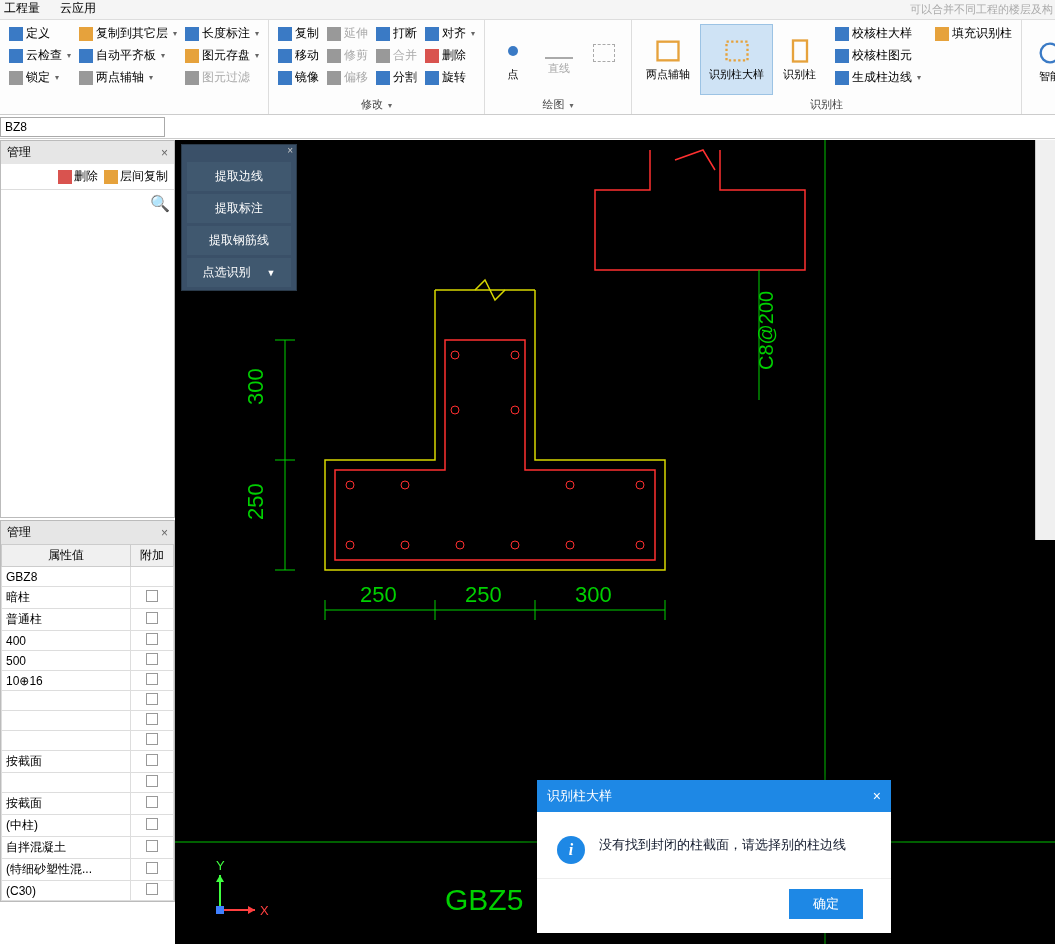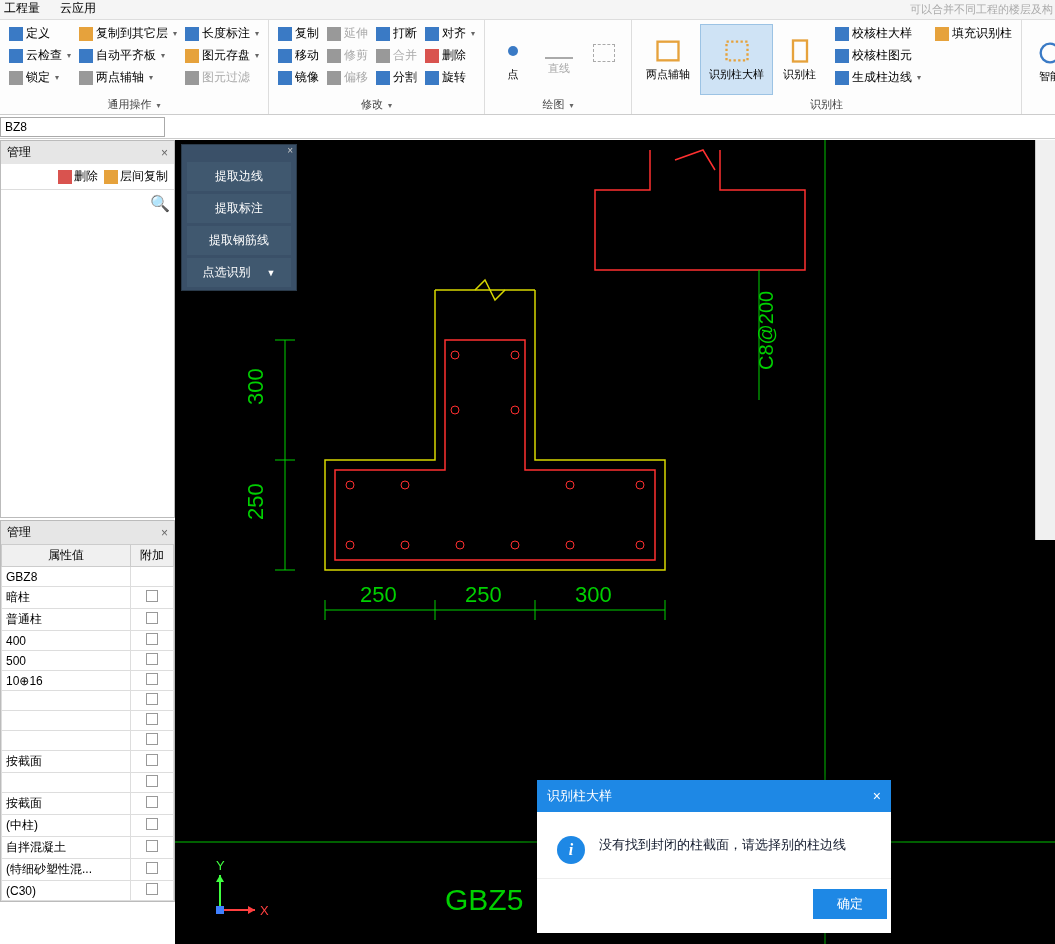--- a/index.html
+++ b/index.html
@@ -57,21 +57,21 @@
 
 .cad-svg { position: absolute; inset: 0; }
 
 
 .dialog { position: absolute; left: 362px; top: 640px; width: 354px; background: #fff; box-shadow: 0 4px 20px rgba(0,0,0,0.4); }
 .dialog-title { background: #1e88e5; color: #fff; font-size: 13px; padding: 7px 10px; display: flex; justify-content: space-between; align-items: center; }
 .dialog-close { cursor: pointer; font-size: 14px; }
 .dialog-body { padding: 24px 20px 14px 20px; display: flex; gap: 14px; align-items: flex-start; border-bottom: 1px solid #eee; }
 .dialog-icon { width: 28px; height: 28px; border-radius: 50%; background: #1e88e5; color: #fff; display: flex; align-items: center; justify-content: center; font-weight: bold; font-style: italic; font-family: Georgia, serif; flex-shrink: 0; }
 .dialog-msg { font-size: 13px; color: #0f172a; }
-.dialog-footer { padding: 10px 4px 14px; text-align: right; }
+.dialog-footer { padding: 10px 28px 14px; text-align: right; }
 .dialog-btn { background: #1e88e5; color: #fff; border: none; padding: 6px 24px; font-size: 13px; cursor: pointer; }
 
 
 .right-toolbar { position: absolute; right: 0; top: 140px; width: 20px; background: #f0f0f0; height: 400px; border-left: 1px solid #ccc; }
 
 
 .i-blue { background: #3a7ac5; }
 .i-orange { background: #e6a23c; }
 .i-gray { background: #999; }
 .i-red { background: #d9534f; }
@@ -132,21 +132,20 @@
             <span class="rib-icon i-orange"></span>
             <span>图元存盘</span>
             <span class="dd">▾</span>
           </div>
         <div class="rib-item disabled">
             <span class="rib-icon i-gray"></span>
             <span>图元过滤</span>
           </div>
       </div>
     </div>
-    <div class="ribbon-group-title"><span>通用操作</span> <span class="dd">▾</span></div>
   </div>
 
   <div class="ribbon-group">
     <div class="ribbon-group-body">
       <div class="rib-col">
         <div class="rib-item">
             <span class="rib-icon i-blue"></span>
             <span>复制</span>
           </div>
         <div class="rib-item">

